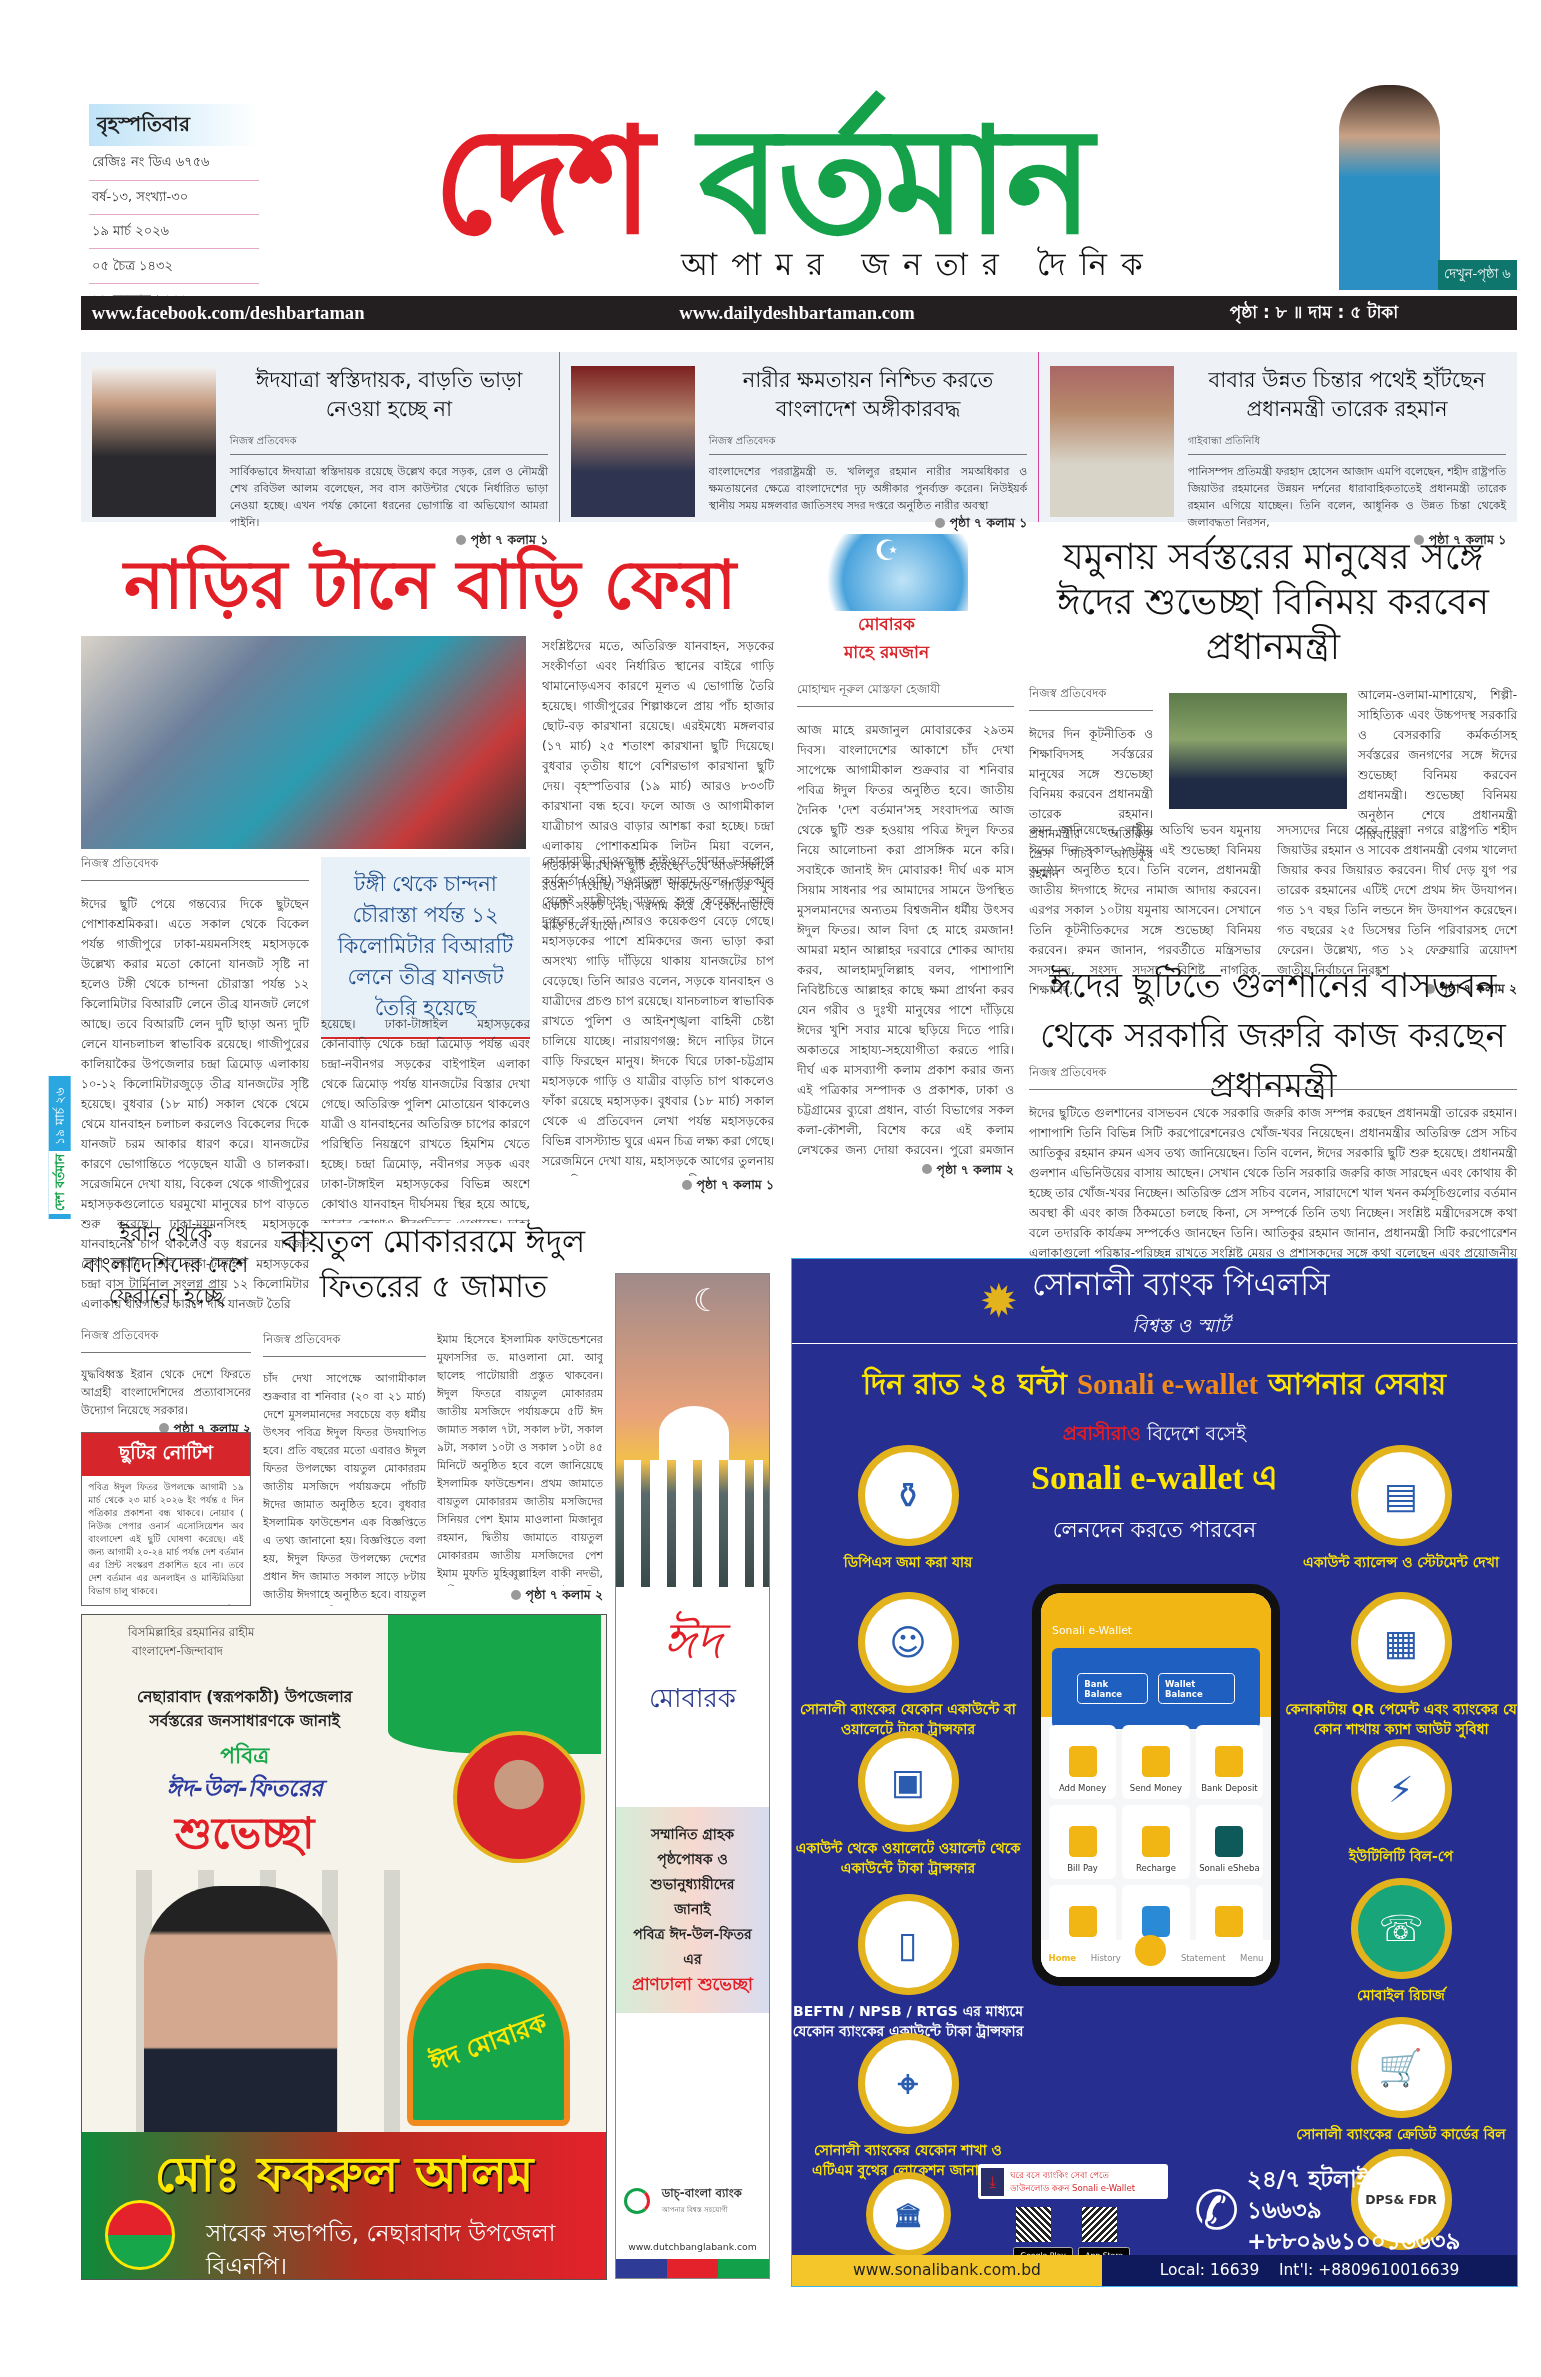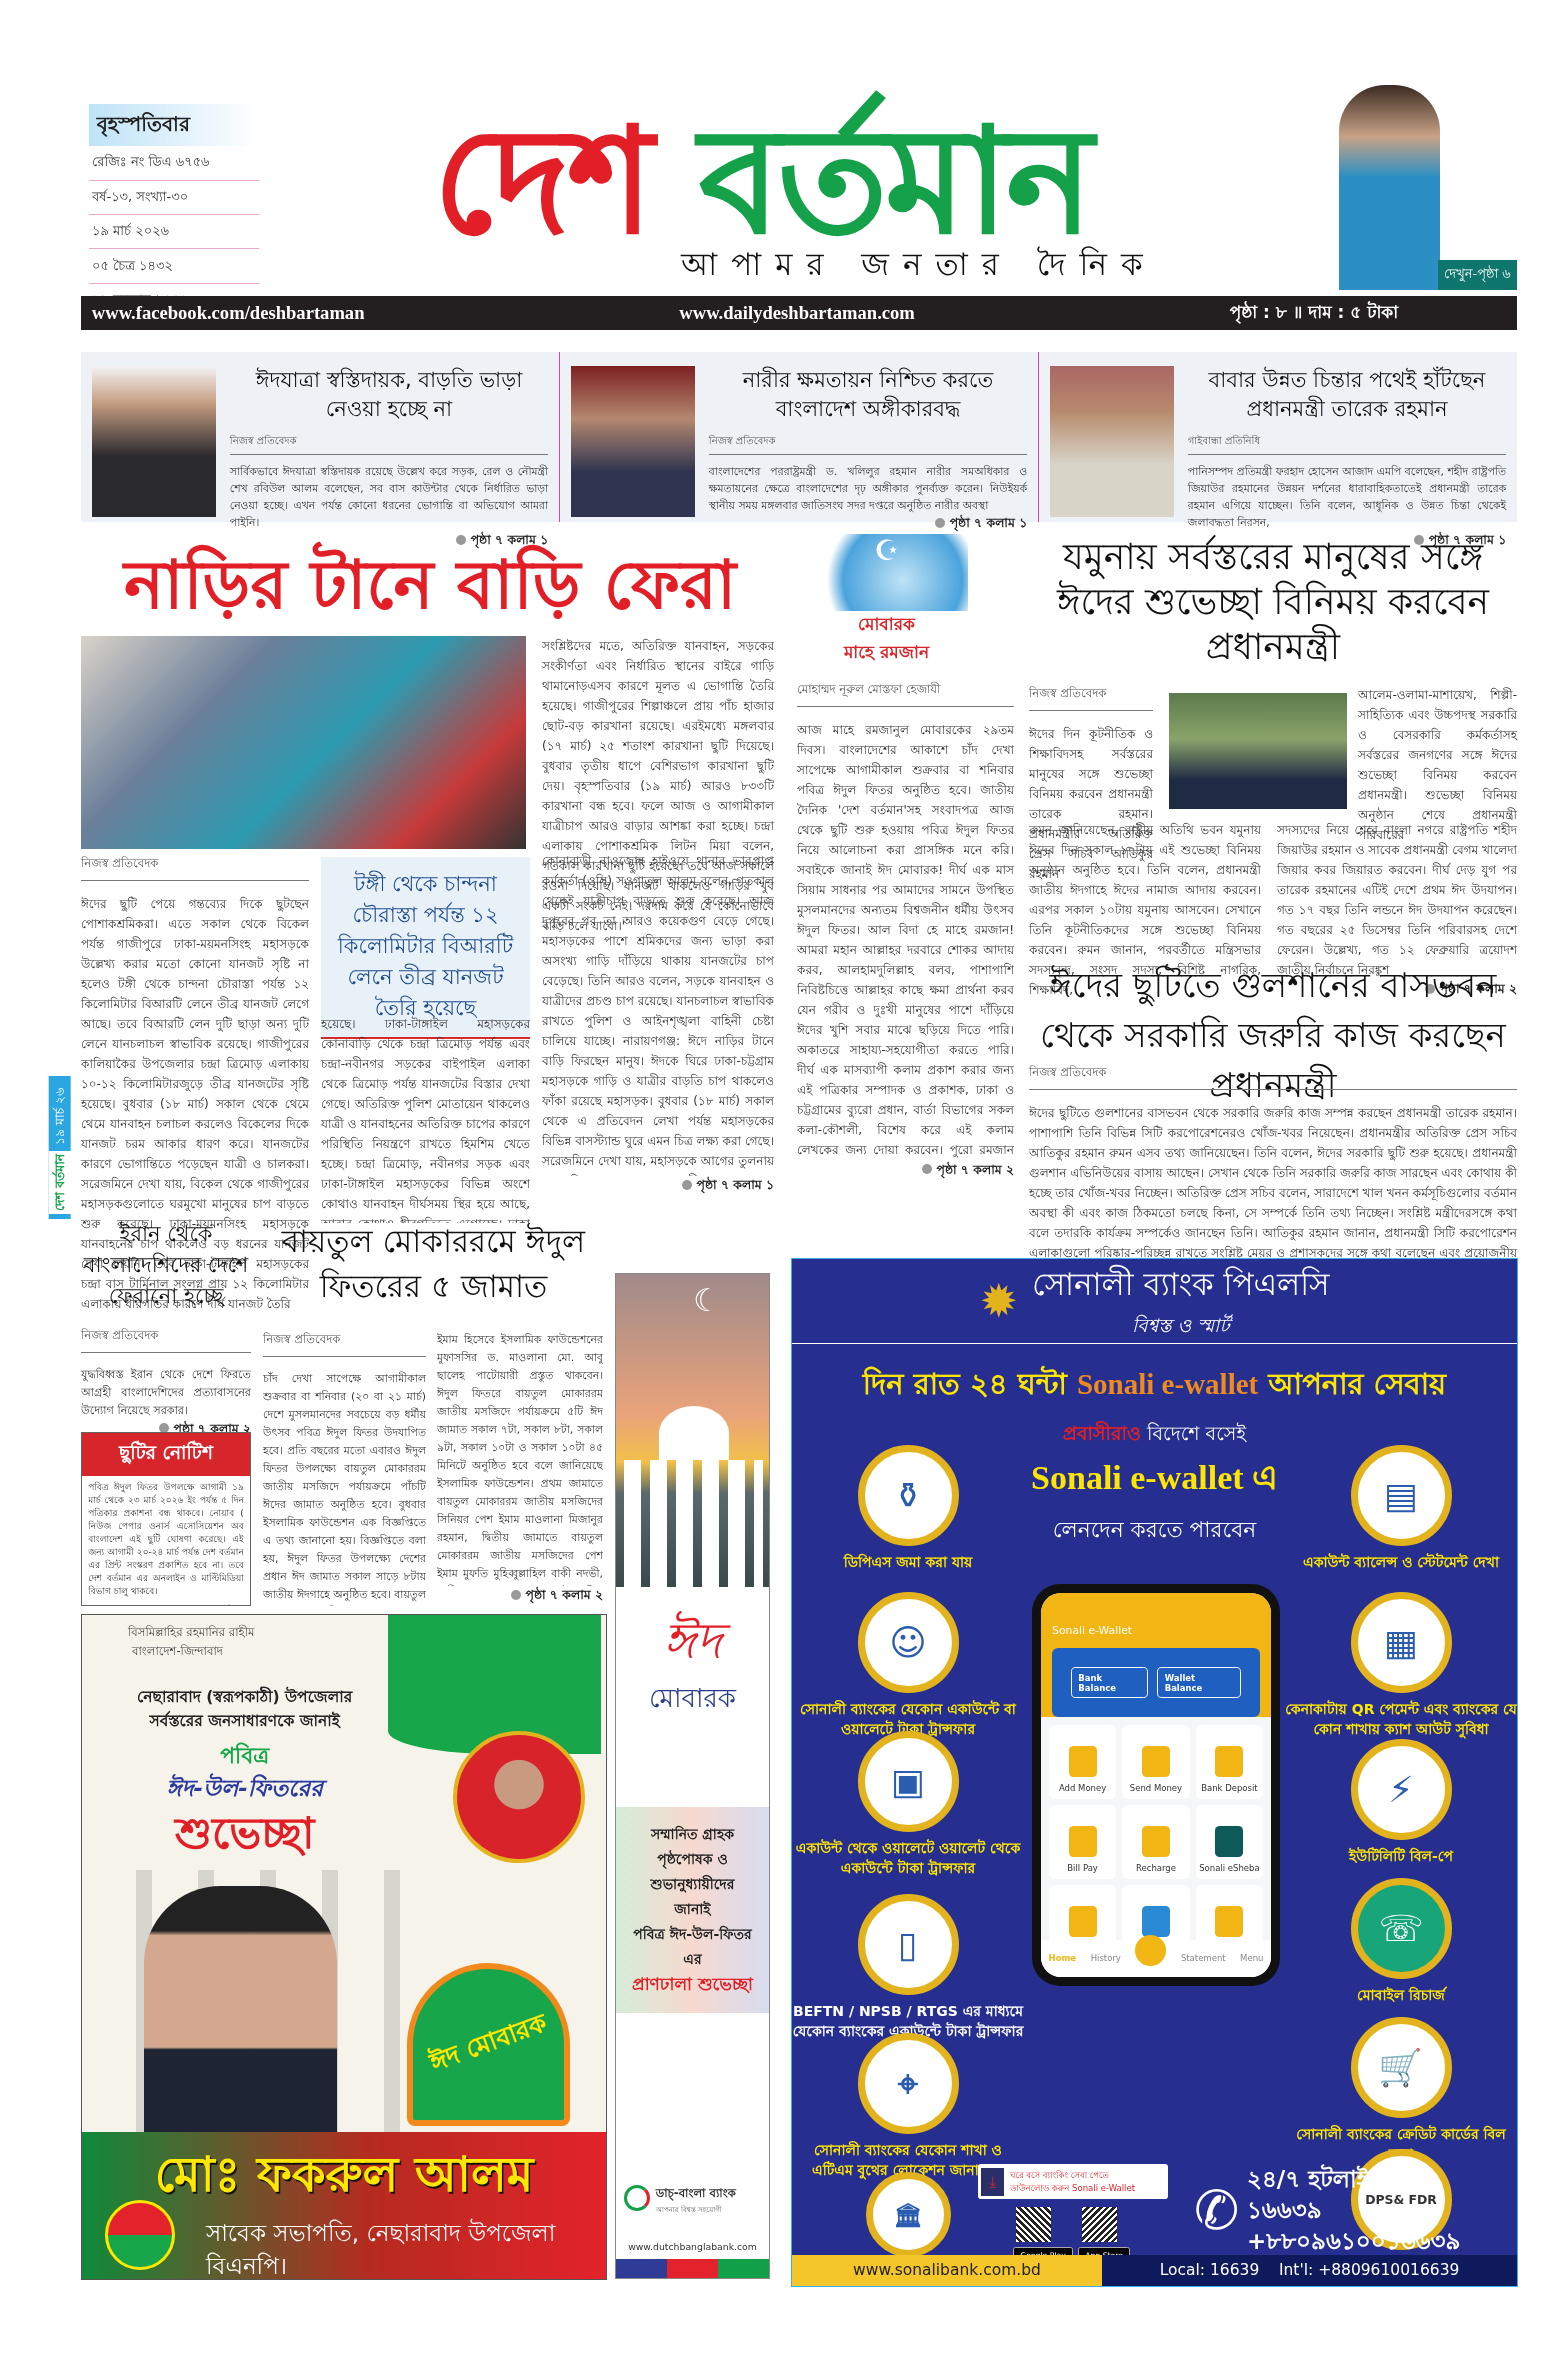--- a/index.html
+++ b/index.html
@@ -216,21 +216,21 @@
   <div style="text-align:center;color:#2b3a8f;font-size:26px;margin-top:-7.7px">মোবারক</div>
   <div style="margin-top:85px;text-align:center;font-size:14px;line-height:25px;font-weight:bold;background:linear-gradient(90deg,#d5ecd8,#f7d9cf,#d7dcf0);padding:15.5px 0">
     <div>সম্মানিত গ্রাহক</div>
     <div>পৃষ্ঠপোষক ও</div>
     <div>শুভানুধ্যায়ীদের</div>
     <div>জানাই</div>
     <div>পবিত্র ঈদ-উল-ফিতর</div>
     <div>এর</div>
     <div style="color:#e21f26;font-size:17px">প্রাণঢালা শুভেচ্ছা</div>
   </div>
-  <div style="position:absolute;left:7.7px;bottom:62px;display:flex;align-items:flex-start;gap:6px">
+  <div style="position:absolute;left:7.7px;bottom:62px;display:flex;align-items:center;gap:12px">
     <span style="width:26px;height:26px;border-radius:50%;border:3.9px solid #12a14a;border-right-color:#e3222b"></span>
     <span>
         <div style="font-size:11.6px;font-weight:bold;color:#333">ডাচ্-বাংলা ব্যাংক</div>
         <div style="font-size:7px;color:#666">আপনার বিশ্বস্ত সহযোগী</div>
       </span>
   </div>
   <div style="position:absolute;left:0;right:0;bottom:26px;text-align:center;font-size:9.3px;color:#333">www.dutchbanglabank.com</div>
   <div style="position:absolute;left:0;right:0;bottom:0;height:18.6px;display:flex">
     <span style="flex:1;background:#2e3b97"></span>
       <span style="flex:1;background:#e3222b"></span>
@@ -269,21 +269,21 @@
   <div class="feat" style="right:0;top:333px"><div class="circ">▦</div><span>কেনাকাটায় QR পেমেন্ট এবং ব্যাংকের যে কোন শাখায় ক্যাশ আউট সুবিধা</span></div>
   <div class="feat" style="right:0;top:480px"><div class="circ">⚡</div><span>ইউটিলিটি বিল-পে</span></div>
   <div class="feat" style="right:0;top:619px"><div class="circ" style="background:#19a57a;color:#fff">☏</div><span>মোবাইল রিচার্জ</span></div>
   <div class="feat" style="right:0;top:758px"><div class="circ">🛒</div><span>সোনালী ব্যাংকের ক্রেডিট কার্ডের বিল জমা</span></div>
   <div class="feat" style="right:0;top:890px"><div class="circ" style="font-size:12.4px;color:#333">DPS&amp; FDR</div><span>DPS এবং FDR একাউন্ট ওপেন</span></div>
 
   <div style="position:absolute;left:240px;top:325px;width:248px;height:402px;background:#111;border-radius:28px;padding:9.3px">
     <div style="background:#f4f6f8;border-radius:20px;height:100%;overflow:hidden;position:relative">
       <div style="background:#f1b514;height:124px;padding:31px 10.8px 0">
         <div style="color:#fff;font-size:10.8px">Sonali e-Wallet</div>
-        <div style="background:#1f5fbf;border-radius:6.2px;margin-top:10.8px;padding:19px;display:flex;gap:9.3px;justify-content:center">
+        <div style="background:#1f5fbf;border-radius:6.2px;margin-top:10.8px;padding:25px;display:flex;gap:9.3px;justify-content:center">
           <span style="border:0.8px solid #fff;border-radius:4.6px;padding:4.6px 6.2px;font-size:8.5px;font-weight:bold">Bank Balance</span>
           <span style="border:0.8px solid #fff;border-radius:4.6px;padding:4.6px 6.2px;font-size:8.5px;font-weight:bold">Wallet Balance</span>
         </div>
       </div>
       <div style="display:grid;grid-template-columns:repeat(3,1fr);gap:6.2px;padding:7.7px">
         <div class="app-tile">
             <span class="ic"></span>
             <span>Add Money</span>
           </div>
         <div class="app-tile">

